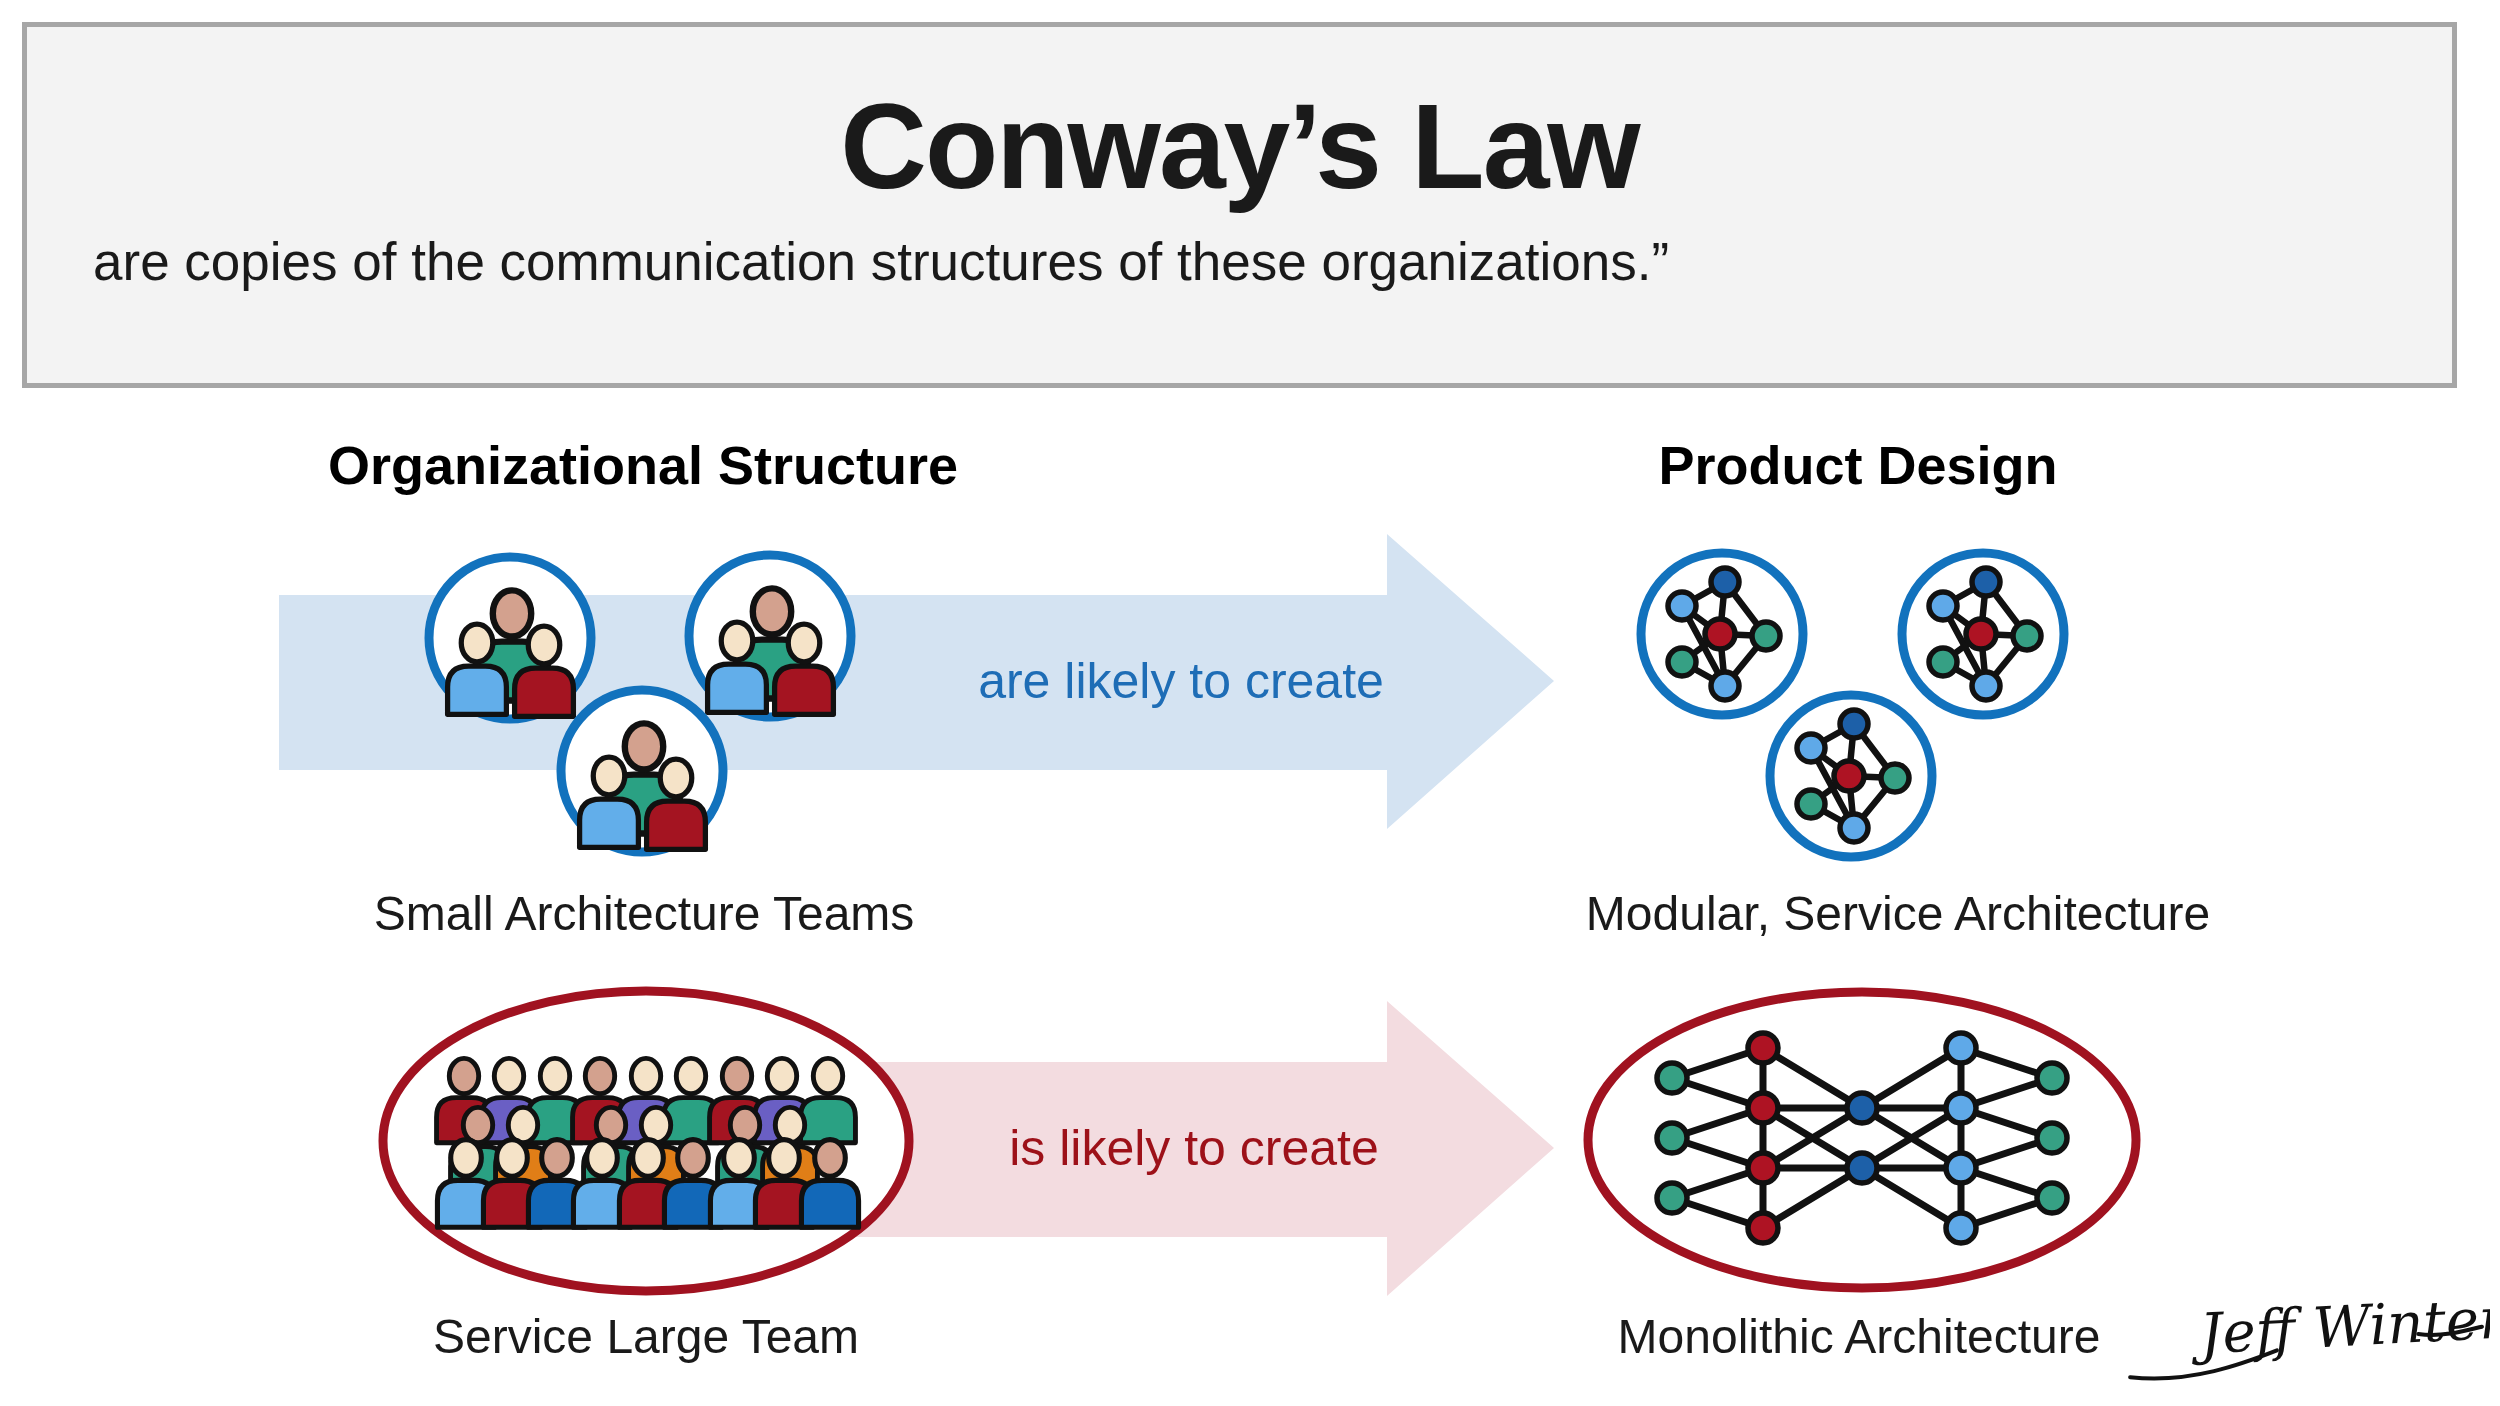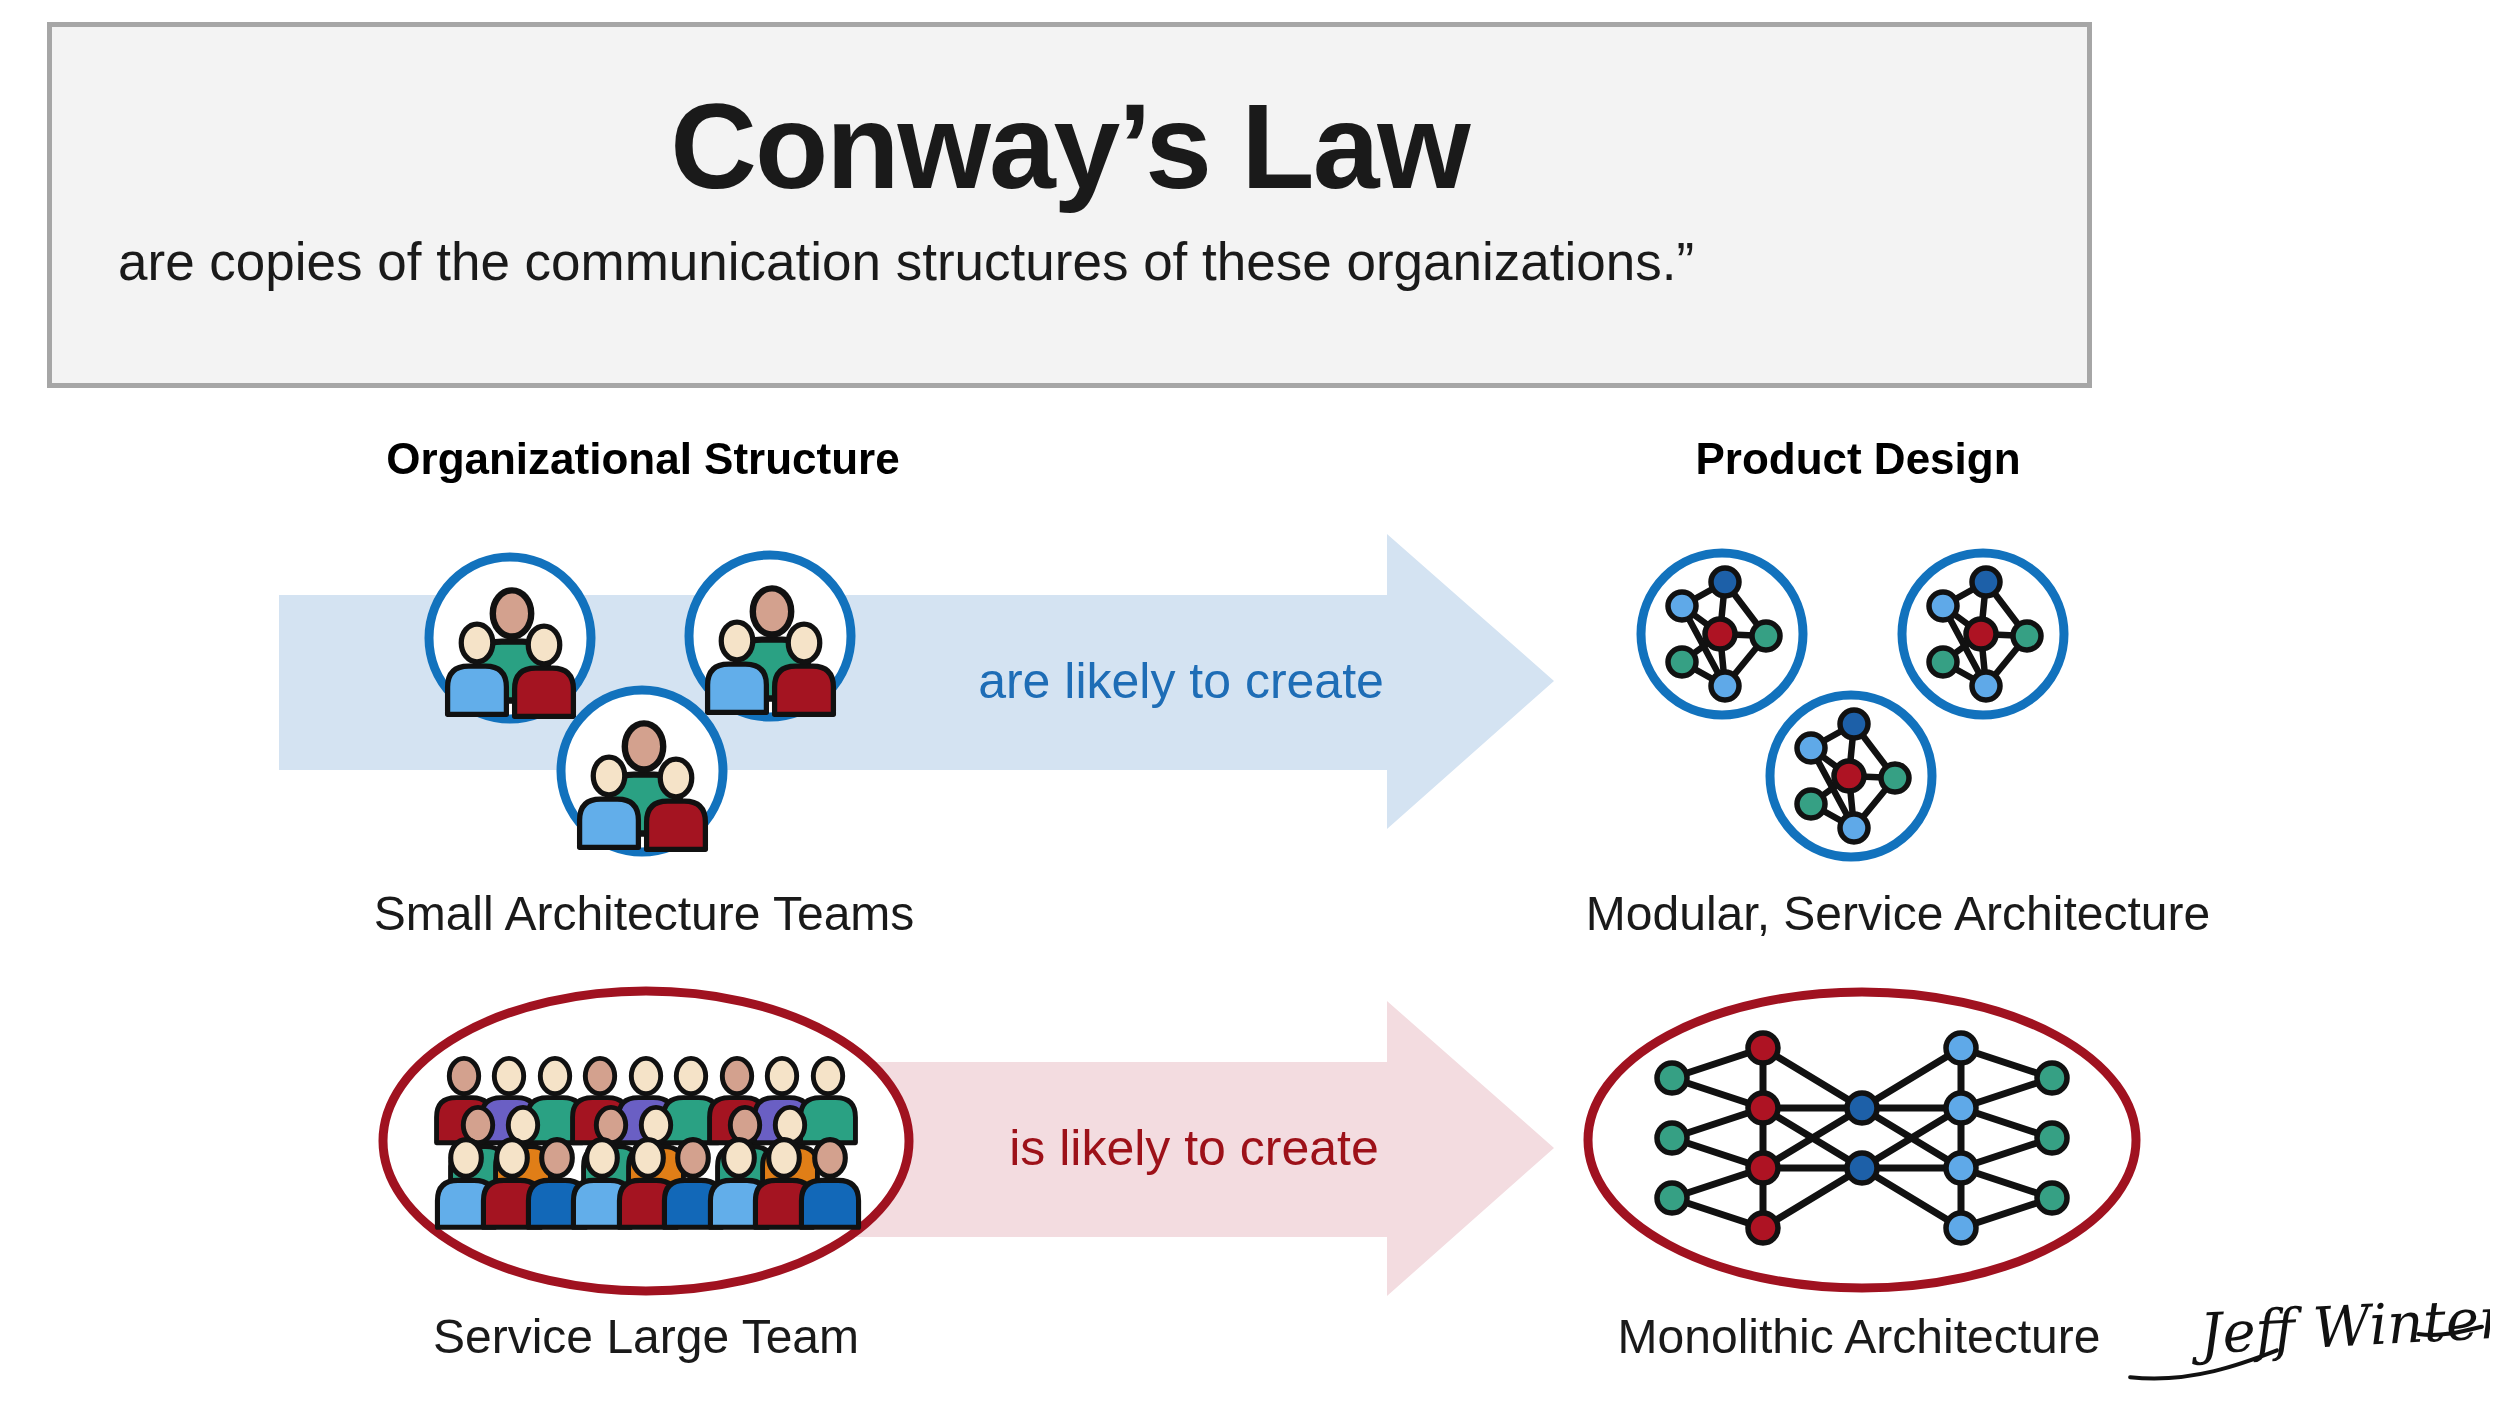--- a/index.html
+++ b/index.html
@@ -4,37 +4,37 @@
 <style>
   html,body{margin:0;padding:0;}
   body{
     width:2500px;height:1406px;background:#ffffff;position:relative;overflow:hidden;
     font-family:"Liberation Sans", sans-serif;
   }
   .abs{position:absolute;}
 
   
   .title-box{
-    left:47px;top:22px;width:2045px;height:366px;box-sizing:border-box;
+    left:22px;top:22px;width:2435px;height:366px;box-sizing:border-box;
     background:var(--box-bg);border:5px solid var(--box-border);
   }
   .main-title{
     left:0;right:0;top:50px;text-align:center;
     font-size:120px;font-weight:700;color:var(--text);letter-spacing:-2px;
   }
   .quote{
     left:66px;top:196px;width:2340px;
     font-size:53px;line-height:78px;color:var(--text);
   }
   .quote span{display:block;}
 
   
   .col-head{
     top:434px;transform:translateX(-50%);white-space:nowrap;
-    font-size:44px;font-weight:700;color:#000;
+    font-size:54px;font-weight:700;color:#000;
   }
 
   
   svg.scene{position:absolute;left:0;top:0;}
 
   .team-ring{fill:#ffffff;stroke:var(--accent-blue);stroke-width:9;}
   .crowd-ellipse{fill:#ffffff;stroke:var(--accent-red);stroke-width:9;}
   .mono-ellipse{fill:#ffffff;stroke:var(--accent-red);stroke-width:9;}
 
   .arrow-blue{fill:var(--arrow-blue-fill);}

